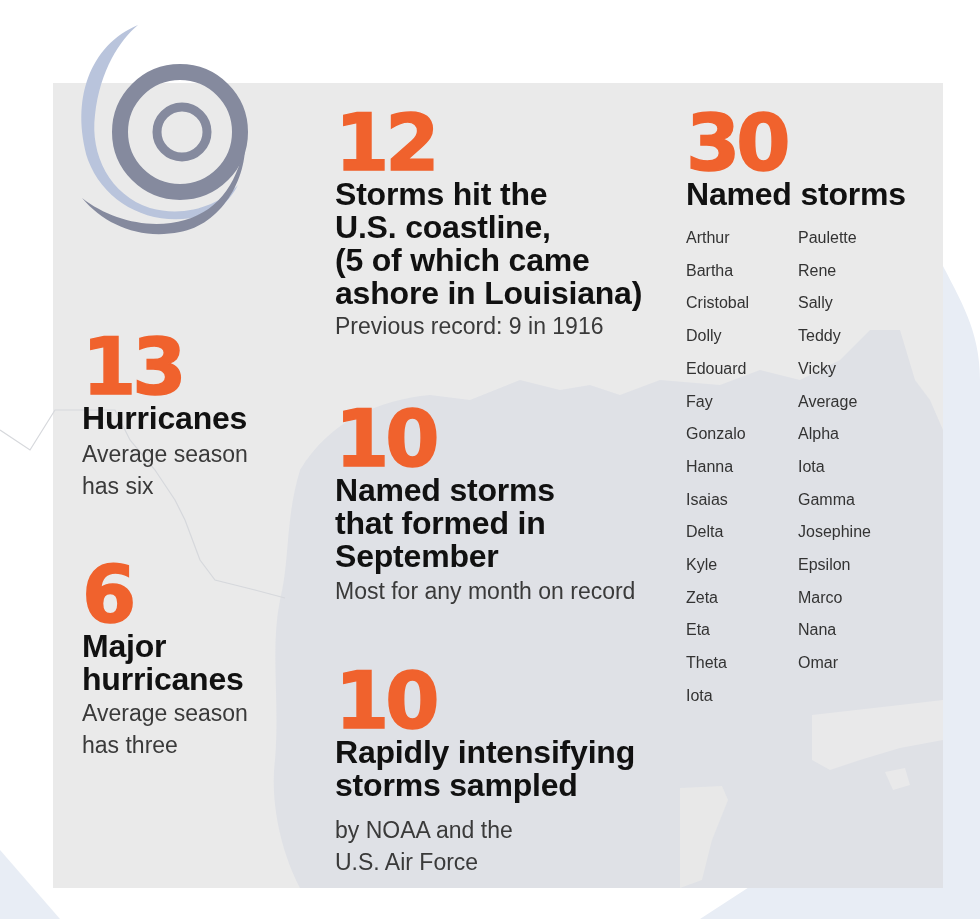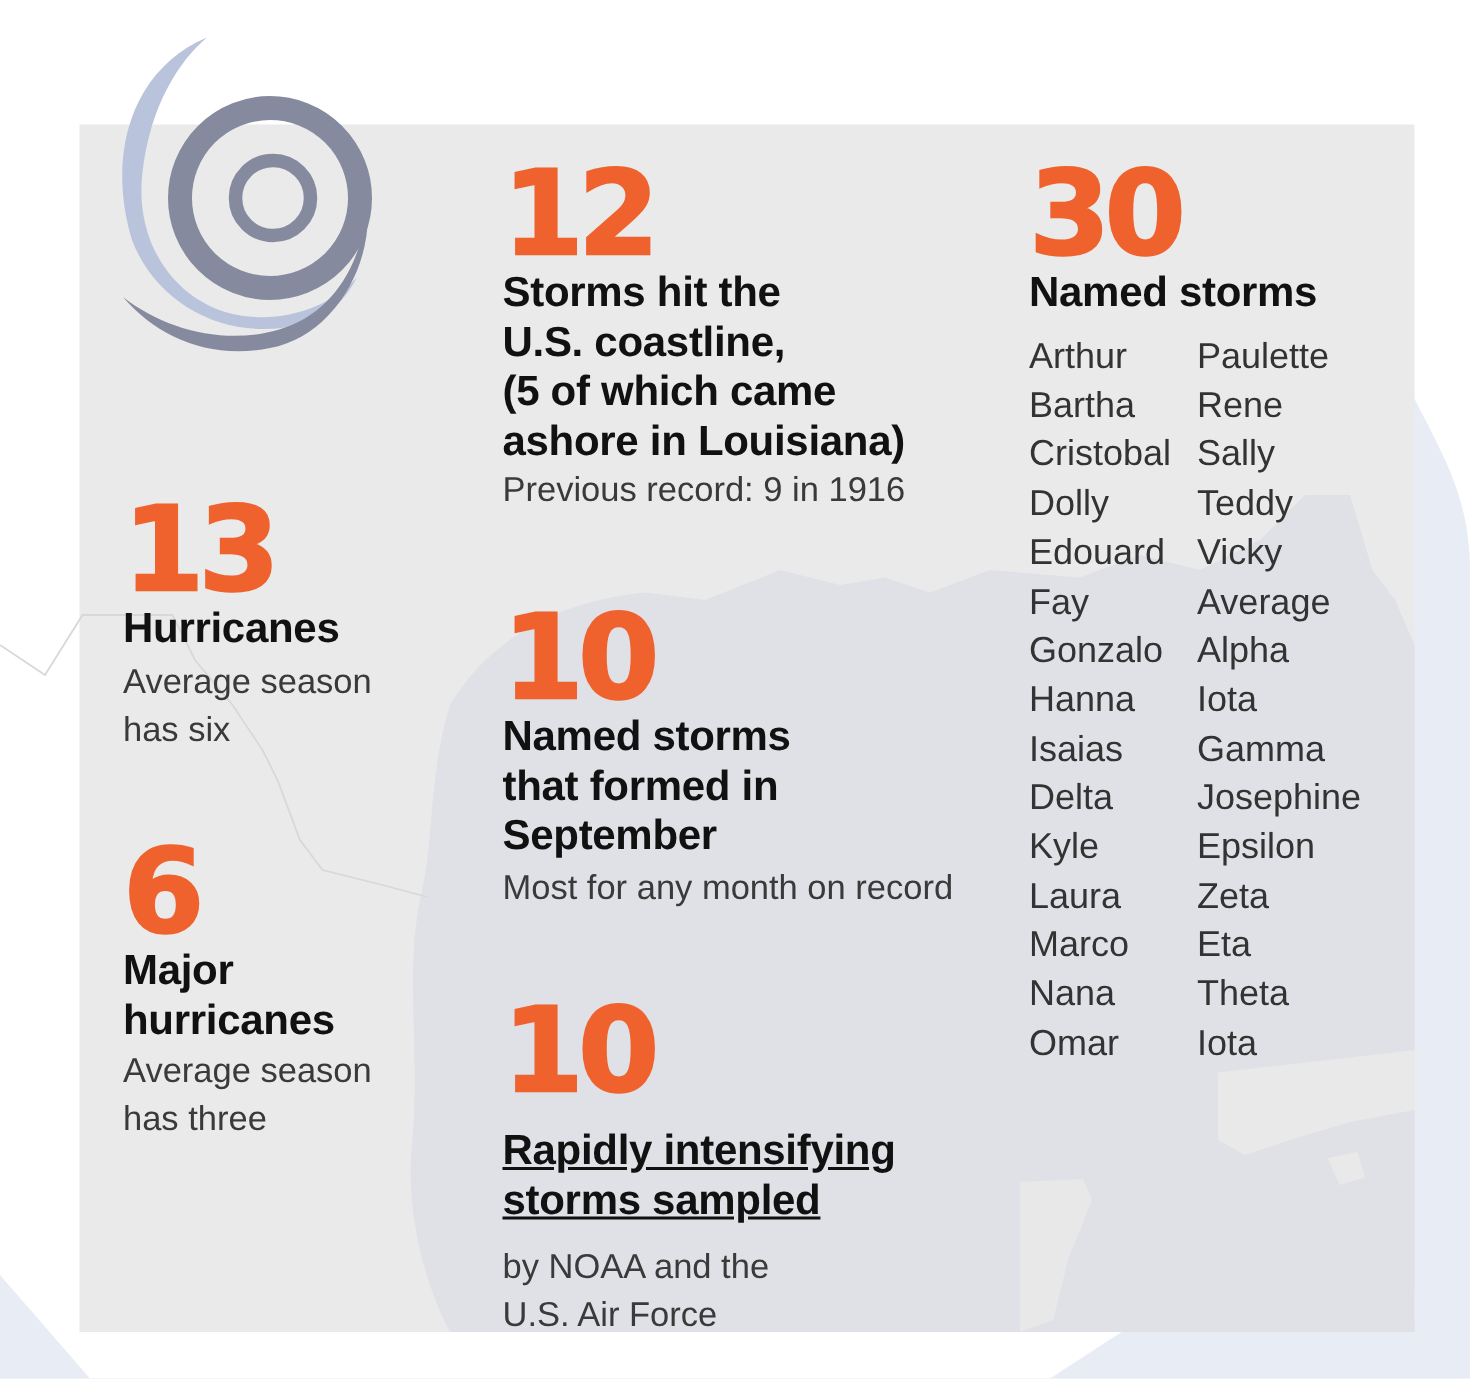--- a/index.html
+++ b/index.html
@@ -11,31 +11,31 @@
     }
     .bg-map { position: absolute; left: 0; top: 0; width: 980px; height: 919px; }
     .spiral { position: absolute; left: 70px; top: 20px; width: 215px; height: 220px; }
     .block { position: absolute; }
     .big-num {
       color: #F0622D; font-weight: 900; font-size: 78px; line-height: 66px;
       letter-spacing: -4px; font-family: "DejaVu Sans", sans-serif;
       -webkit-text-stroke: 1.5px #F0622D;
     }
     .headline {
-      font-weight: 700; font-size: 28px; line-height: 33px; color: #111;
+      font-weight: 700; font-size: 32px; line-height: 33px; color: #111;
       font-family: "Liberation Sans", sans-serif; letter-spacing: -0.2px;
     }
     .sub {
       font-size: 23px; line-height: 32px; color: #3a3a3a;
       font-family: "Liberation Sans", sans-serif;
     }
     .names {
       position: absolute; left: 686px; top: 222px;
       display: grid; grid-template-columns: 112px 120px; column-gap: 0;
-      font-size: 24px; color: #333; line-height: 32.7px;
+      font-size: 16px; color: #333; line-height: 32.7px;
     }
   </style>
 </head>
 <body>
 
 <svg class="bg-map" viewBox="0 0 980 919">
 
   <path d="M940 260 C960 300 980 330 980 380 L980 919 L700 919 L760 880 L943 880 Z" fill="#E8EDF5"></path>
   <path d="M0 850 L60 919 L0 919 Z" fill="#E8EDF5"></path>
 
@@ -89,21 +89,20 @@
   <span>Gonzalo</span>
   <span>Alpha</span>
   <span>Hanna</span>
   <span>Iota</span>
   <span>Isaias</span>
   <span>Gamma</span>
   <span>Delta</span>
   <span>Josephine</span>
   <span>Kyle</span>
   <span>Epsilon</span>
-  <span>Laura</span>
   <span>Zeta</span>
   <span>Marco</span>
   <span>Eta</span>
   <span>Nana</span>
   <span>Theta</span>
   <span>Omar</span>
   <span>Iota</span>
 </div>
 
 <div class="block" style="left:82px; top:334px;">
@@ -132,21 +131,21 @@
   <div class="headline" style="margin-top:2px;">
     <div>Named storms</div>
     <div>that formed in</div>
     <div>September</div>
   </div>
   <div class="sub" style="margin-top:2px;">Most for any month on record</div>
 </div>
 
 <div class="block" style="left:335px; top:668px;">
   <div class="big-num">10</div>
-  <div class="headline" style="margin-top:16px;text-decoration:underline;">
+  <div class="headline" style="margin-top:2px;">
     <div>Rapidly intensifying</div>
     <div>storms sampled</div>
   </div>
   <div class="sub" style="margin-top:12px;">
     <div>by NOAA and the</div>
     <div>U.S. Air Force</div>
   </div>
 </div>
 
 </body></html>

